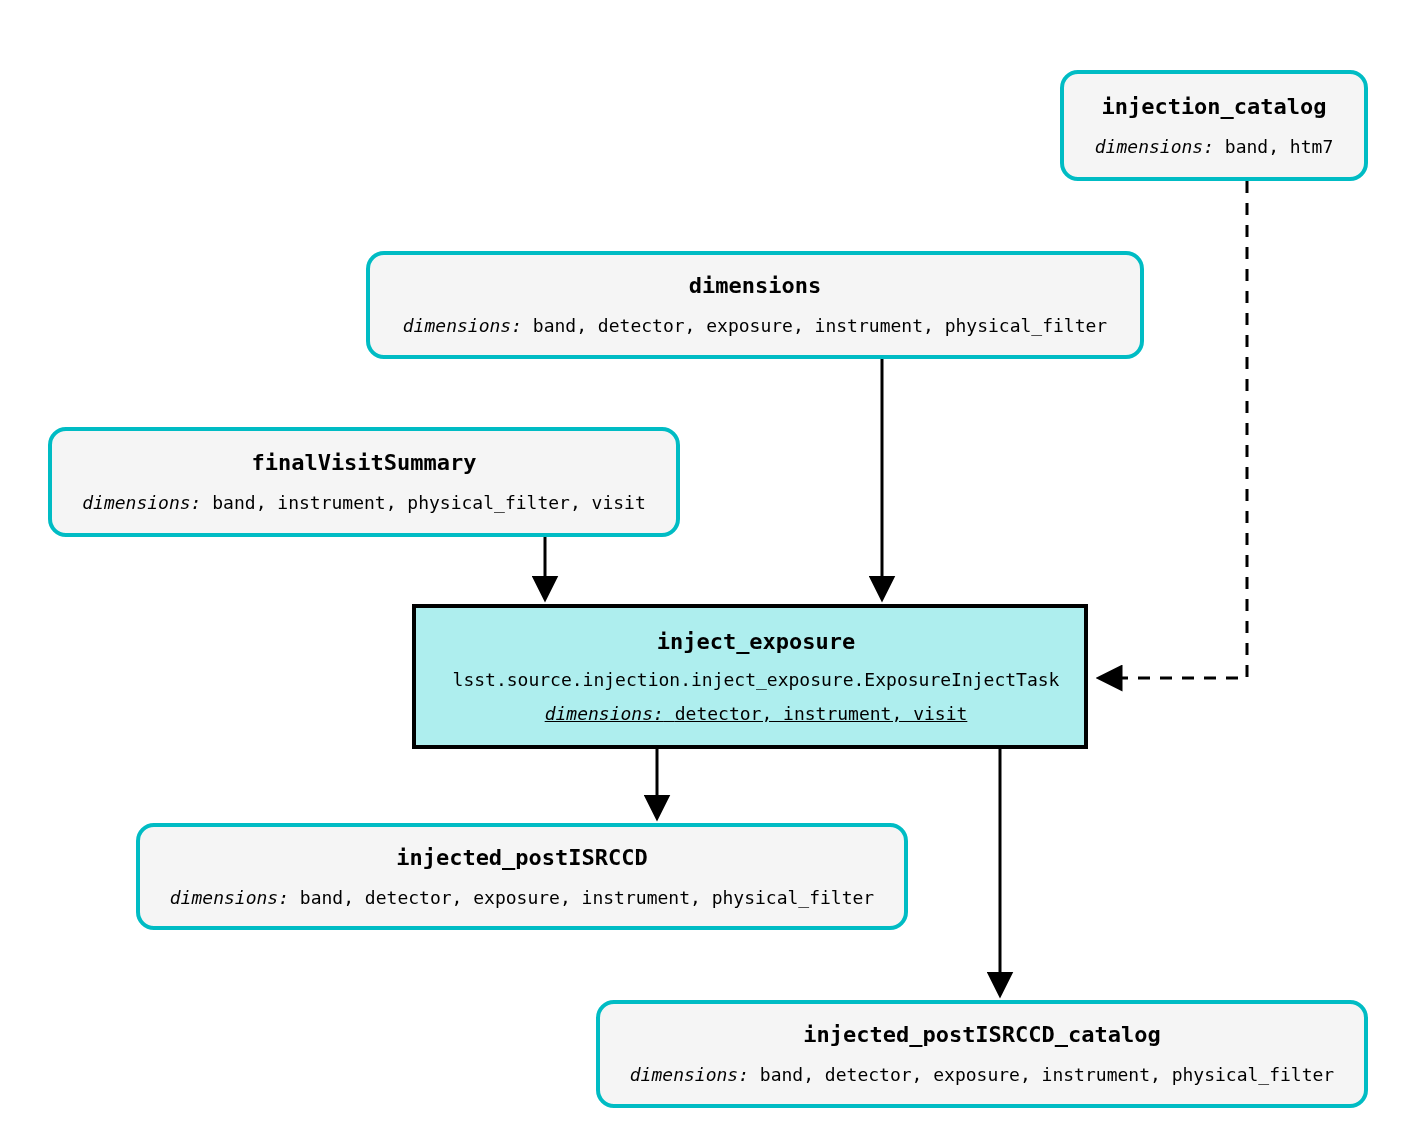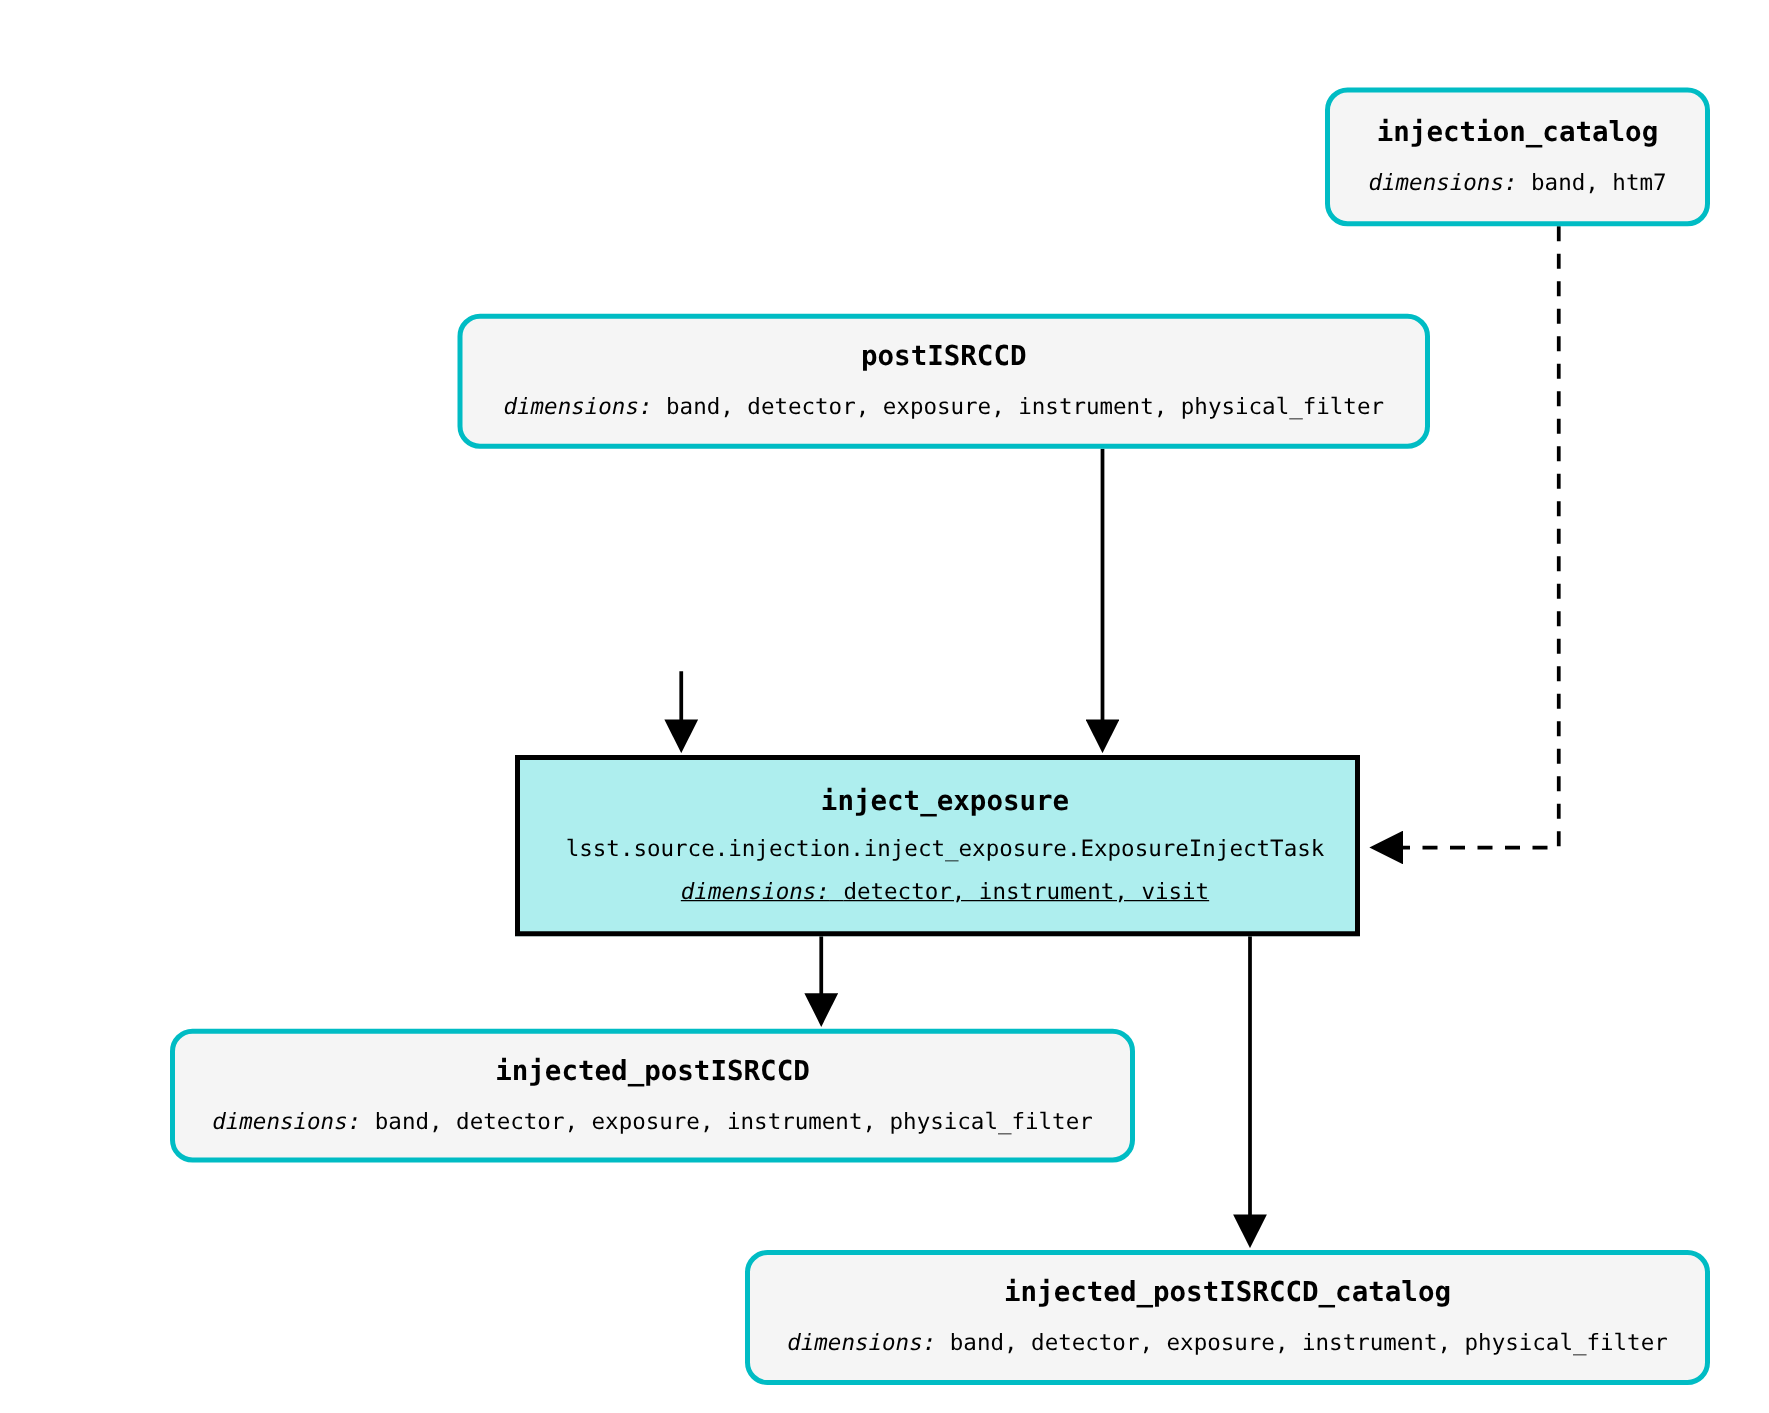--- a/index.html
+++ b/index.html
@@ -124,24 +124,28 @@
 
     <path d="M1000,723 L1000,968" stroke="#000000" stroke-width="3" fill="none" marker-end="url(#arrowhead)"></path>
   </svg>
 
   <div class="node dataset" id="node-injection_catalog">
     <div class="node-title">injection_catalog</div>
     <div class="node-dims"><span class="dims-label">dimensions:</span> <span>band, htm7</span></div>
   </div>
 
   <div class="node dataset" id="node-postISRCCD">
-    <div class="node-title">postISRCCD</div>
+    <div class="node-title">dimensions</div>
     <div class="node-dims"><span class="dims-label">dimensions:</span> <span>band, detector, exposure, instrument, physical_filter</span></div>
   </div>
 
+  <div class="node dataset" id="node-finalVisitSummary">
+    <div class="node-title">finalVisitSummary</div>
+    <div class="node-dims"><span class="dims-label">dimensions:</span> <span>band, instrument, physical_filter, visit</span></div>
+  </div>
 
   <div class="node task" id="node-inject_exposure">
     <div class="node-title">inject_exposure</div>
     <div class="node-subtitle">lsst.source.injection.inject_exposure.ExposureInjectTask</div>
     <div class="node-dims"><span class="dims-label">dimensions:</span> <span>detector, instrument, visit</span></div>
   </div>
 
   <div class="node dataset" id="node-injected_postISRCCD">
     <div class="node-title">injected_postISRCCD</div>
     <div class="node-dims"><span class="dims-label">dimensions:</span> <span>band, detector, exposure, instrument, physical_filter</span></div>

